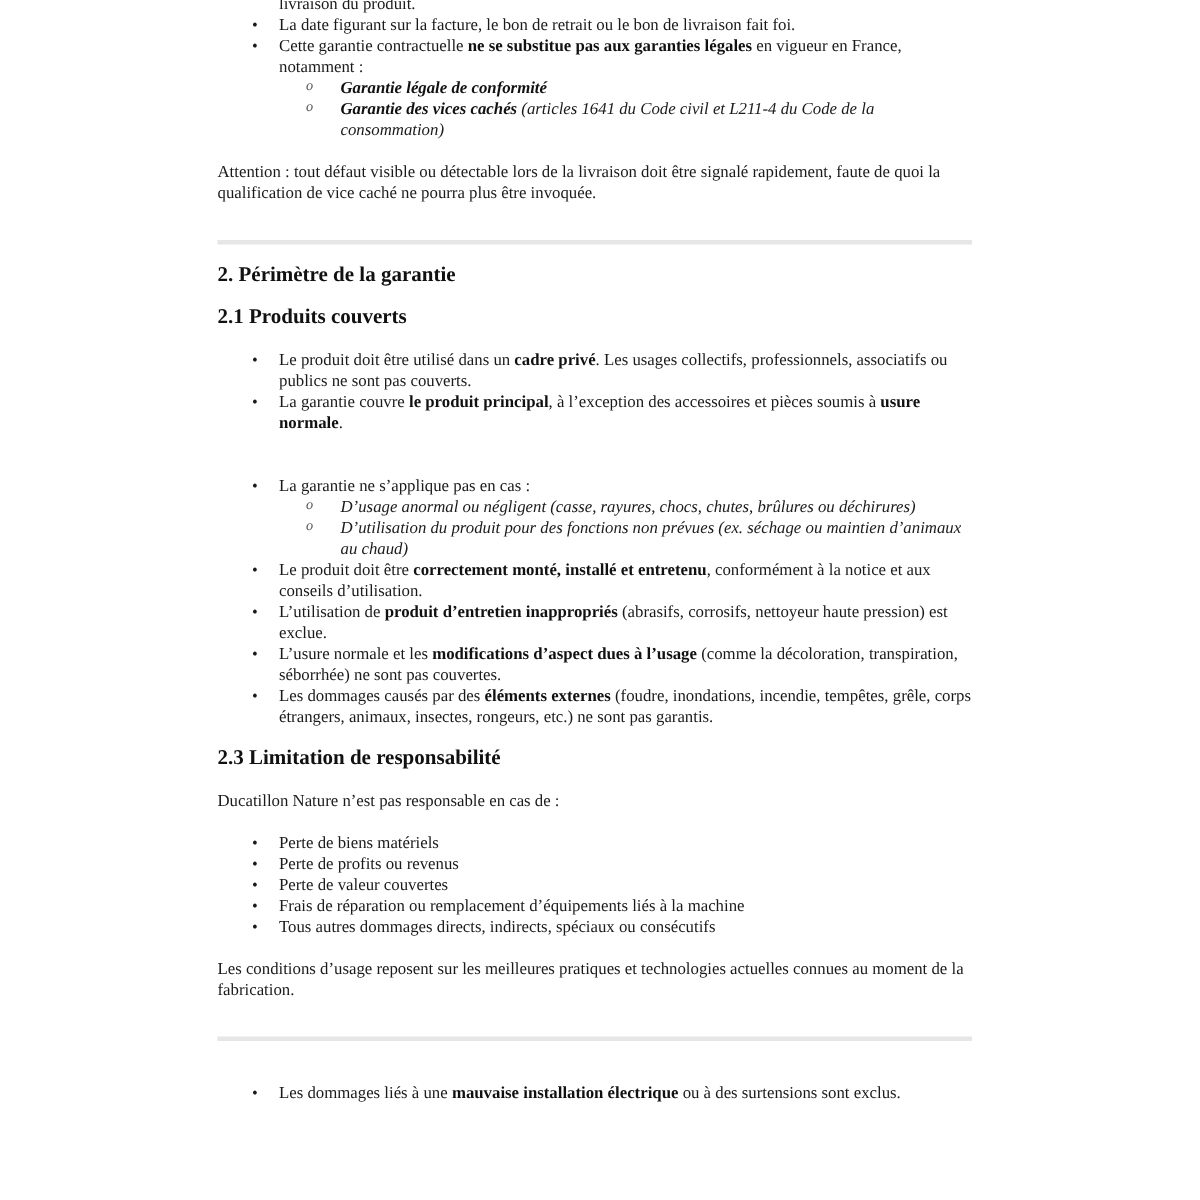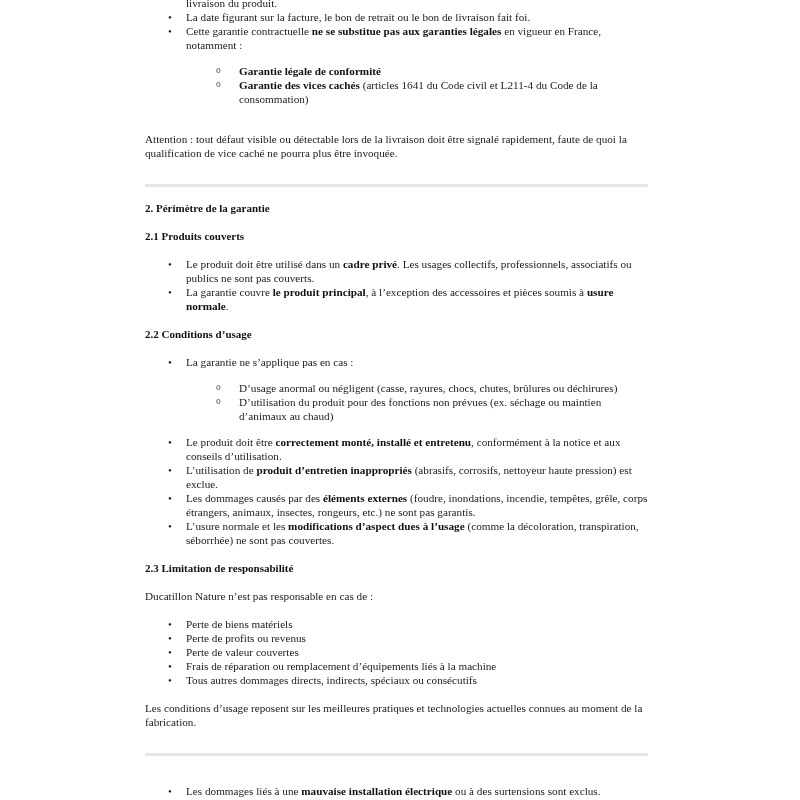--- a/index.html
+++ b/index.html
@@ -9,27 +9,27 @@
       font-size: 11.2px; line-height: 14px; color: #1a1a1a;
     }
     .page { position: absolute; left: 145px; top: -4px; width: 503px; }
     p { margin: 0; }
     b { font-weight: bold; color: #111; }
     ul.l1 { list-style: none; margin: 0; padding: 0; }
     ul.l1 > li { position: relative; padding-left: 41px; }
     ul.l1 > li::before {
       content: "\2022"; position: absolute; left: 23px; top: 0; font-size: 11px;
     }
-    ul.l2 { list-style: none; margin: 12px; padding: 0; }
+    ul.l2 { list-style: none; margin: 0; padding: 0; font-style: italic; }
     ul.l2 > li { position: relative; padding-left: 41px; }
     ul.l2 > li::before {
       content: "o"; position: absolute; left: 18px; top: -1px; font-size: 9.5px; color: #555;
     }
     .hr { height: 3px; background: #e6e6e6; margin: 0; }
-    h2, h3 { font-size: 11px; font-weight: bold; margin: 0; line-height: 14px; color: #111; }
+    h2, h3 { font-size: 14px; font-weight: bold; margin: 0; line-height: 14px; color: #111; }
     .gap-m { height: 14px; }
     .gap-l { height: 24px; }
   </style>
 </head>
 <body>
 
 <div class="page">
   <p style="padding-left:41px">livraison du produit.</p>
   <ul class="l1">
       <li><span>La date figurant sur la facture, le bon de retrait ou le bon de livraison fait foi.</span></li>
@@ -45,31 +45,30 @@
   <div class="gap-m"></div>
   <h2>2. Périmètre de la garantie</h2>
   <div class="gap-m"></div>
   <h3>2.1 Produits couverts</h3>
   <div class="gap-m"></div>
   <ul class="l1">
       <li><span>Le produit doit être utilisé dans un </span><b>cadre privé</b><span>. Les usages collectifs, professionnels, associatifs ou publics ne sont pas couverts.</span></li>
       <li><span>La garantie couvre </span><b>le produit principal</b><span>, à l’exception des accessoires et pièces soumis à </span><b>usure normale</b><span>.</span></li>
     </ul>
   <div class="gap-m"></div>
-  <h3>2.2 Conditions d’usage</h3>
   <div class="gap-m"></div>
   <ul class="l1">
       <li><span>La garantie ne s’applique pas en cas :</span><ul class="l2">
           <li><span>D’usage anormal ou négligent (casse, rayures, chocs, chutes, brûlures ou déchirures)</span></li>
           <li><span>D’utilisation du produit pour des fonctions non prévues (ex. séchage ou maintien d’animaux au chaud)</span></li>
         </ul></li>
       <li><span>Le produit doit être </span><b>correctement monté, installé et entretenu</b><span>, conformément à la notice et aux conseils d’utilisation.</span></li>
       <li><span>L’utilisation de </span><b>produit d’entretien inappropriés</b><span> (abrasifs, corrosifs, nettoyeur haute pression) est exclue.</span></li>
+      <li><span>L’usure normale et les </span><b>modifications d’aspect dues à l’usage</b><span> (comme la décoloration, transpiration, séborrhée) ne sont pas couvertes.</span></li>
       <li><span>Les dommages causés par des </span><b>éléments externes</b><span> (foudre, inondations, incendie, tempêtes, grêle, corps étrangers, animaux, insectes, rongeurs, etc.) ne sont pas garantis.</span></li>
-      <li><span>L’usure normale et les </span><b>modifications d’aspect dues à l’usage</b><span> (comme la décoloration, transpiration, séborrhée) ne sont pas couvertes.</span></li>
     </ul>
   <div class="gap-m"></div>
   <h3>2.3 Limitation de responsabilité</h3>
   <div class="gap-m"></div>
   <p>Ducatillon Nature n’est pas responsable en cas de :</p>
   <div class="gap-m"></div>
   <ul class="l1">
       <li><span>Perte de biens matériels</span></li>
       <li><span>Perte de profits ou revenus</span></li>
       <li><span>Perte de valeur couvertes</span></li>

